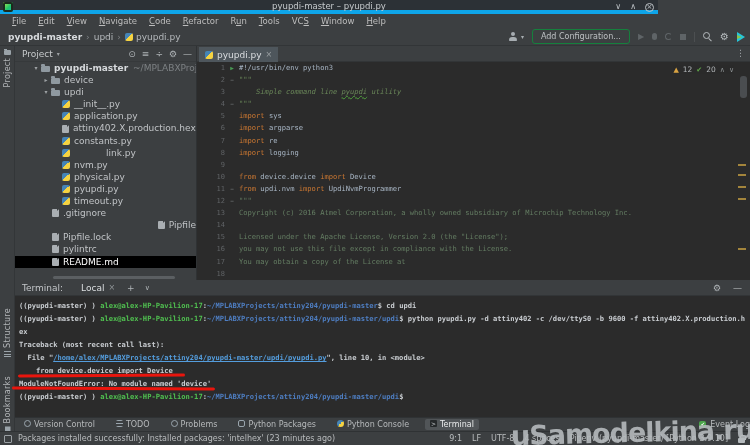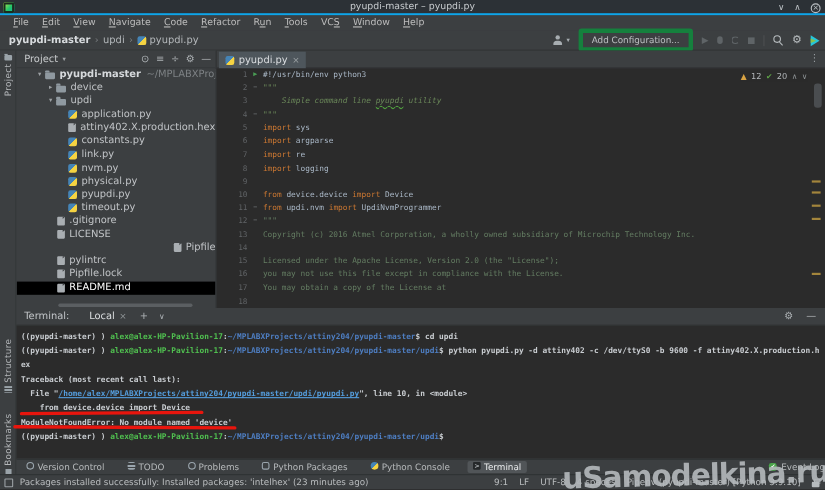--- a/index.html
+++ b/index.html
@@ -3,21 +3,21 @@
 <meta charset="utf-8">
 <style>
   * { margin:0; padding:0; box-sizing:border-box; }
   html,body { background:#222; }
   .app {
     position:relative; width:750px; height:445px; overflow:hidden;
     background:#3c3f41; font-family:"DejaVu Sans", sans-serif; color:#bbbec2;
     -webkit-font-smoothing:antialiased;
   }
   
-  .titlebar { position:absolute; left:0; top:0; width:750px; height:14px; background:#2c3136; border-bottom:2px solid #0ea5e9; }
+  .titlebar { position:absolute; left:0; top:0; width:658px; height:14px; background:#2c3136; border-bottom:4px solid #0ea5e9; }
   .titlebar .app-logo { position:absolute; left:3px; top:2px; width:10px; height:10px; border-radius:2px;
       background:linear-gradient(135deg,#c7e94a,#21c66b 55%,#0fb1a8); box-shadow:inset 0 0 0 2px #1c2b1e; }
   .titlebar .win-title { position:absolute; left:0; right:0; top:1px; text-align:center; font-size:8.5px; color:#c6cacd; }
   .win-controls { position:absolute; right:4px; top:0; height:14px; display:flex; align-items:center; gap:9px; }
   .wc { font-size:8px; color:#bcc1c5; line-height:10px; }
   .wc-close { width:9px; height:9px; border-radius:50%; border:1px solid #bcc1c5; font-size:7px; line-height:7px; text-align:center; color:#bcc1c5; }
   
   .menubar { position:absolute; left:0; top:14px; width:750px; height:14px; background:#3c3f41; display:flex; align-items:center; padding-left:6px; }
   .menu-item { font-size:8.5px; color:#bdbdbd; padding:0 6px; white-space:nowrap; }
   .menu-item u { text-decoration:underline; text-underline-offset:1px; }
@@ -25,21 +25,21 @@
   .toolbar { position:absolute; left:0; top:28px; width:750px; height:18px; background:#3c3f41; border-bottom:1px solid #323537; }
   .breadcrumbs { position:absolute; left:8px; top:0; height:17px; display:flex; align-items:center; gap:4px; }
   .crumb { font-size:9px; color:#b4b8bb; display:flex; align-items:center; gap:3px; }
   .crumb.first { font-weight:bold; color:#d8dbde; }
   .crumb-sep { font-size:9px; color:#7d8184; }
   .toolbar-right { position:absolute; right:5px; top:0; height:17px; display:flex; align-items:center; gap:8px; }
   .user-icon { width:9px; height:9px; position:relative; }
   .user-icon::before { content:''; position:absolute; left:2.5px; top:0; width:4px; height:4px; border-radius:50%; background:#a7adb1; }
   .user-icon::after { content:''; position:absolute; left:0.5px; top:4.5px; width:8px; height:4px; border-radius:4px 4px 1px 1px; background:#a7adb1; }
   .tb-caret { font-size:6px; color:#a7adb1; margin-left:-5px; }
-  .add-config-btn { border:4px solid #15803d; border-radius:3px; color:#bdc0c3; font-size:8px; padding:2px 8px; background:transparent; }
+  .add-config-btn { border:1px solid #15803d; border-radius:3px; color:#bdc0c3; font-size:8px; padding:2px 8px; background:transparent; }
   .ghost { color:#5f6467; font-size:8px; }
   .stop-icon { width:6px; height:6px; background:#5f6467; }
   .bug-icon { width:5px; height:7px; background:#5f6467; border-radius:2.5px; }
   .coverage-icon { width:7px; height:7px; border:1.5px solid #5f6467; border-radius:50%; border-right-color:transparent; }
   .tb-divider { width:1px; height:10px; background:#4c4f51; }
   .search-icon { width:9px; height:9px; position:relative; }
   .search-icon::before { content:''; position:absolute; left:0; top:0; width:5px; height:5px; border:1.2px solid #b6bbbe; border-radius:50%; }
   .search-icon::after { content:''; position:absolute; left:5.5px; top:5.5px; width:3.5px; height:1.2px; background:#b6bbbe; transform:rotate(45deg); transform-origin:0 0; }
   .gear-glyph { font-size:10px; color:#b6bbbe; line-height:10px; }
   .gradient-tri { width:0; height:0; border-left:8px solid #26c6da; border-top:5px solid transparent; border-bottom:5px solid transparent;
@@ -236,31 +236,35 @@
           <span class="ticn folder-icon"></span>
           <span class="tree-name">device</span>
         </div>
         <div class="tree-row" style="padding-left: 26px;">
           <span class="chev">▾</span>
           <span class="ticn folder-icon"></span>
           <span class="tree-name">updi</span>
         </div>
         <div class="tree-row" style="padding-left: 47px;">
           <span class="ticn py-icon"></span>
+          <span class="tree-name">__init__.py</span>
+        </div>
+        <div class="tree-row" style="padding-left: 47px;">
+          <span class="ticn py-icon"></span>
           <span class="tree-name">application.py</span>
         </div>
         <div class="tree-row" style="padding-left: 47px;">
           <span class="ticn file-icon"></span>
           <span class="tree-name">attiny402.X.production.hex</span>
         </div>
         <div class="tree-row" style="padding-left: 47px;">
           <span class="ticn py-icon"></span>
           <span class="tree-name">constants.py</span>
         </div>
-        <div class="tree-row" style="padding-left: 47px;">
+        <div class="tree-row" style="padding-left: 47px; gap: 32px;">
           <span class="ticn py-icon"></span>
           <span class="tree-name">link.py</span>
         </div>
         <div class="tree-row" style="padding-left: 47px;">
           <span class="ticn py-icon"></span>
           <span class="tree-name">nvm.py</span>
         </div>
         <div class="tree-row" style="padding-left: 47px; text-align: center;">
           <span class="ticn py-icon"></span>
           <span class="tree-name">physical.py</span>
@@ -270,35 +274,31 @@
           <span class="tree-name">pyupdi.py</span>
         </div>
         <div class="tree-row" style="padding-left: 47px;">
           <span class="ticn py-icon"></span>
           <span class="tree-name">timeout.py</span>
         </div>
         <div class="tree-row" style="padding-left: 37px;">
           <span class="ticn file-icon"></span>
           <span class="tree-name">.gitignore</span>
         </div>
+        <div class="tree-row" style="padding-left: 37px; justify-content: flex-end;">
+          <span class="ticn file-icon"></span>
+          <span class="tree-name">Pipfile</span>
+        </div>
         <div class="tree-row" style="padding-left: 37px;">
           <span class="ticn file-icon"></span>
-          <span class="tree-name">LICENSE</span>
-        </div>
-        <div class="tree-row" style="padding-left: 37px; justify-content: flex-end;">
-          <span class="ticn file-icon"></span>
-          <span class="tree-name">Pipfile</span>
+          <span class="tree-name">Pipfile.lock</span>
         </div>
         <div class="tree-row" style="padding-left: 37px;">
           <span class="ticn file-icon"></span>
           <span class="tree-name">pylintrc</span>
-        </div>
-        <div class="tree-row" style="padding-left: 37px;">
-          <span class="ticn file-icon"></span>
-          <span class="tree-name">Pipfile.lock</span>
         </div>
         <div class="tree-row selected" style="padding-left: 37px;">
           <span class="ticn file-icon"></span>
           <span class="tree-name">README.md</span>
         </div>
         <div class="tree-hscroll"></div>
     </div>
   </div>
 
   <div class="editor">

